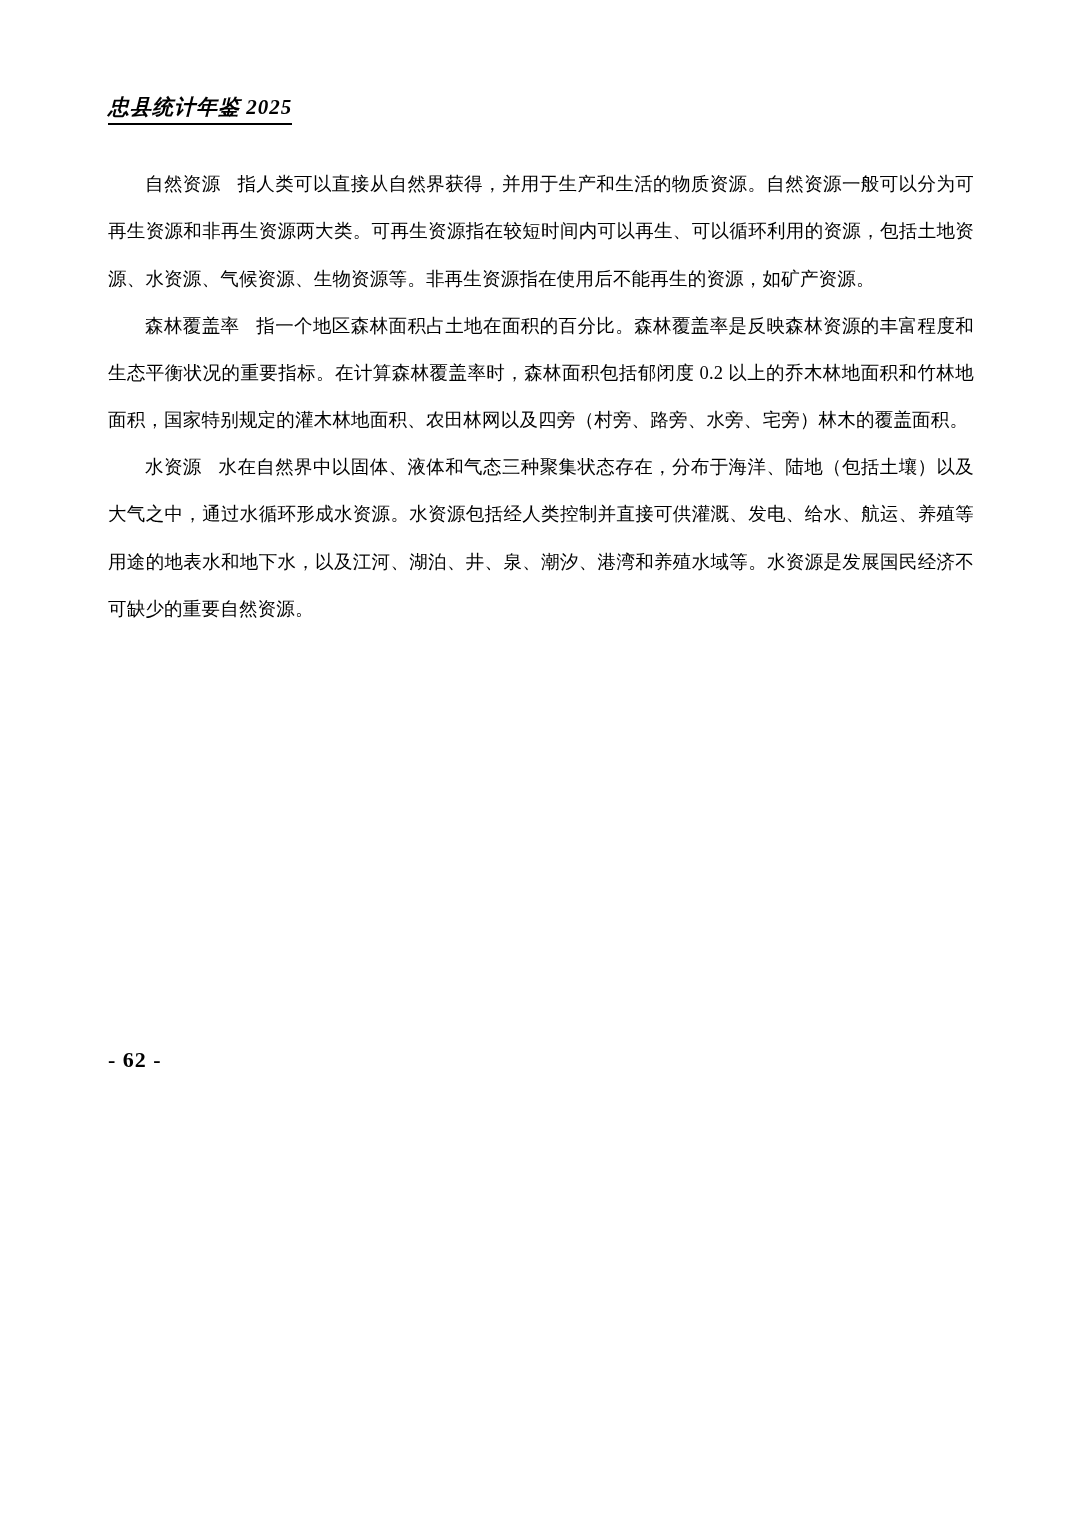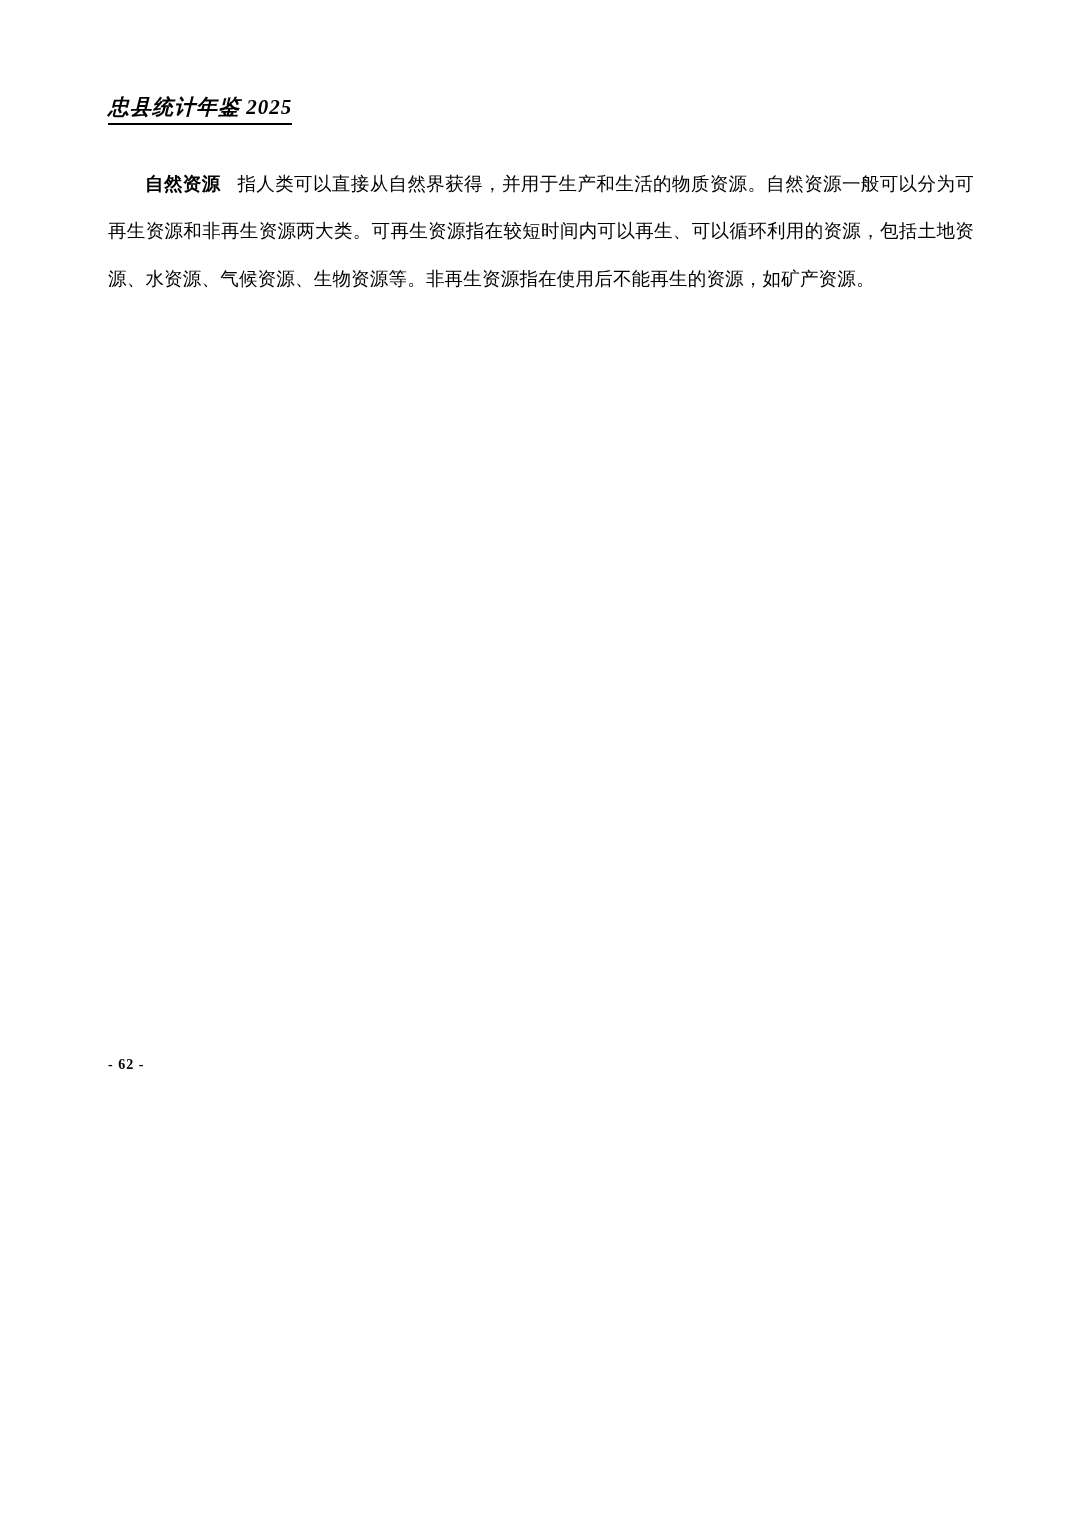--- a/index.html
+++ b/index.html
@@ -42,50 +42,56 @@
   p.para {
     margin: 0 0 0 0;
     font-size: 18.5px;
     line-height: 2.55;
     text-align: justify;
     text-justify: inter-ideograph;
     text-indent: 2em;
     letter-spacing: 0.2px;
   }
   p.para .term {
-    font-weight: bold;
+    font-weight: normal;
   }
   p.para .gap {
     display: inline-block;
     width: 0.9em;
   }
   .footer {
     position: absolute;
     left: 108px;
     bottom: 85px;
-    font-size: 14px;
+    font-size: 22px;
     font-weight: bold;
     letter-spacing: 1px;
   }
 </style>
 </head>
 <body>
 
 <div class="page">
 
   <div class="header">忠县统计年鉴 2025</div>
 
   <div class="body-text">
 
     <p class="para">
       <span class="term">自然资源</span><span class="gap"></span><span>指人类可以直接从自然界获得，并用于生产和生活的物质资源。自然资源一般可以分为可再生资源和非再生资源两大类。可再生资源指在较短时间内可以再生、可以循环利用的资源，包括土地资源、水资源、气候资源、生物资源等。非再生资源指在使用后不能再生的资源，如矿产资源。</span>
     </p>
 
 
 
 
+    <p class="para">
+      <span class="term">森林覆盖率</span><span class="gap"></span><span>指一个地区森林面积占土地在面积的百分比。森林覆盖率是反映森林资源的丰富程度和生态平衡状况的重要指标。在计算森林覆盖率时，森林面积包括郁闭度 0.2 以上的乔木林地面积和竹林地面积，国家特别规定的灌木林地面积、农田林网以及四旁（村旁、路旁、水旁、宅旁）林木的覆盖面积。</span>
+    </p>
 
+    <p class="para">
+      <span class="term">水资源</span><span class="gap"></span><span>水在自然界中以固体、液体和气态三种聚集状态存在，分布于海洋、陆地（包括土壤）以及大气之中，通过水循环形成水资源。水资源包括经人类控制并直接可供灌溉、发电、给水、航运、养殖等用途的地表水和地下水，以及江河、湖泊、井、泉、潮汐、港湾和养殖水域等。水资源是发展国民经济不可缺少的重要自然资源。</span>
+    </p>
 
   </div>
 
   <div class="footer">- 62 -</div>
 
 </div>
 
 </body></html>

